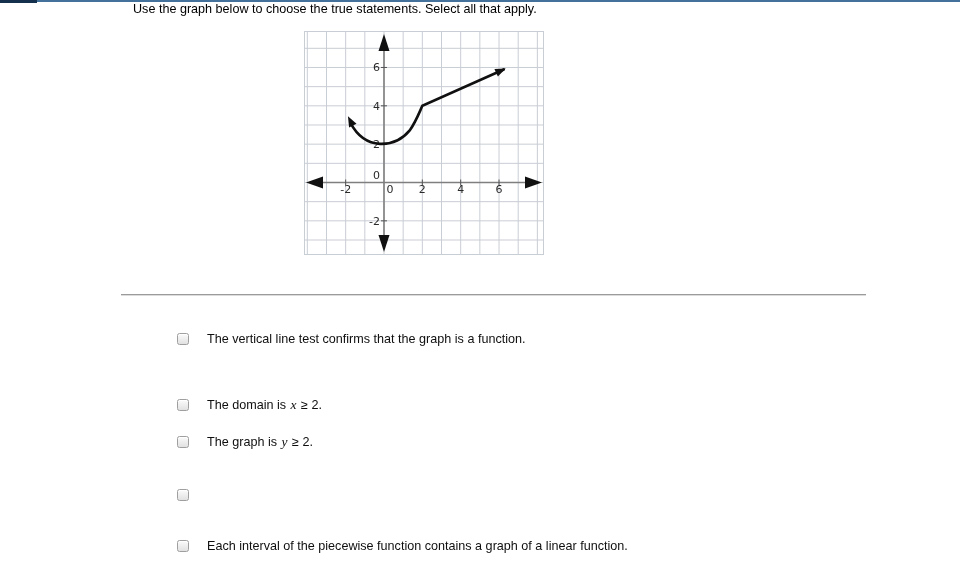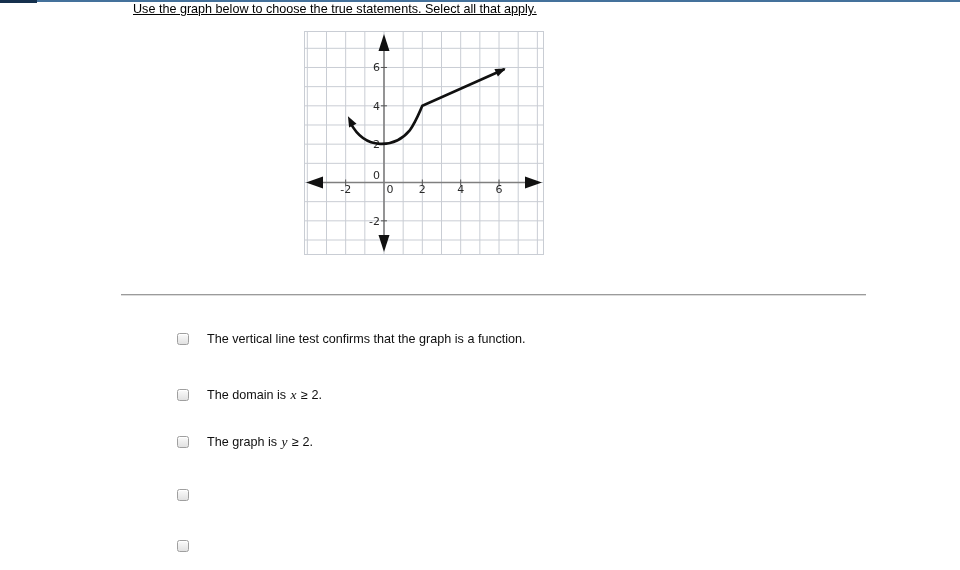--- a/index.html
+++ b/index.html
@@ -4,21 +4,21 @@
 <style>
   html,body { margin:0; padding:0; }
   body {
     width:960px; height:570px; position:relative; overflow:hidden;
     background:#ffffff; font-family:"Liberation Sans", sans-serif;
   }
   .top-line { position:absolute; top:0; left:0; width:960px; height:2px; }
   .top-seg  { position:absolute; top:0; left:0; width:37px; height:3px; }
   .page-title {
     position:absolute; left:133px; top:2px;
-    font-size:12.6px; color:#000; white-space:nowrap;text-decoration:underline;
+    font-size:12.6px; color:#000; white-space:nowrap;
   }
   .graph-box { position:absolute; left:304px; top:31px; width:240px; height:224px; }
   .glabel { font-family:"DejaVu Sans", sans-serif; font-size:11px; }
   .divider {
     position:absolute; left:121px; top:294px; width:745px; height:1px;
     background:#9b9b9b; box-shadow:0 1px 0 #dcdcdc;
   }
   .statement-row {
     position:absolute; left:153px; height:18px;
     display:flex; align-items:center; white-space:nowrap;padding-left:24px;
@@ -100,31 +100,31 @@
     </svg>
 </div>
 
 <div class="divider"></div>
 
 <div class="statement-row" style="top:330px">
   <span class="cb"></span>
   <span class="stmt"><span>The vertical line test confirms that the graph is a function.</span><i class="mvar"></i><span></span></span>
 </div>
 
-<div class="statement-row" style="top:386px">
+<div class="statement-row" style="top:396px">
   <span class="cb"></span>
   <span class="stmt"><span>The domain is </span><i class="mvar">x</i><span> ≥ 2.</span></span>
 </div>
 
 <div class="statement-row" style="top:433px">
   <span class="cb"></span>
   <span class="stmt"><span>The graph is </span><i class="mvar">y</i><span> ≥ 2.</span></span>
 </div>
 
 <div class="statement-row" style="top:486px">
   <span class="cb"></span>
   <span class="stmt"><i class="mvar"></i><span></span></span>
 </div>
 
 <div class="statement-row" style="top:537px">
   <span class="cb"></span>
-  <span class="stmt"><i class="mvar"></i><span></span></span>
+  <span class="stmt"><span>Each interval of the piecewise function contains a graph of a linear function.</span><i class="mvar"></i><span></span></span>
 </div>
 
 </body></html>

